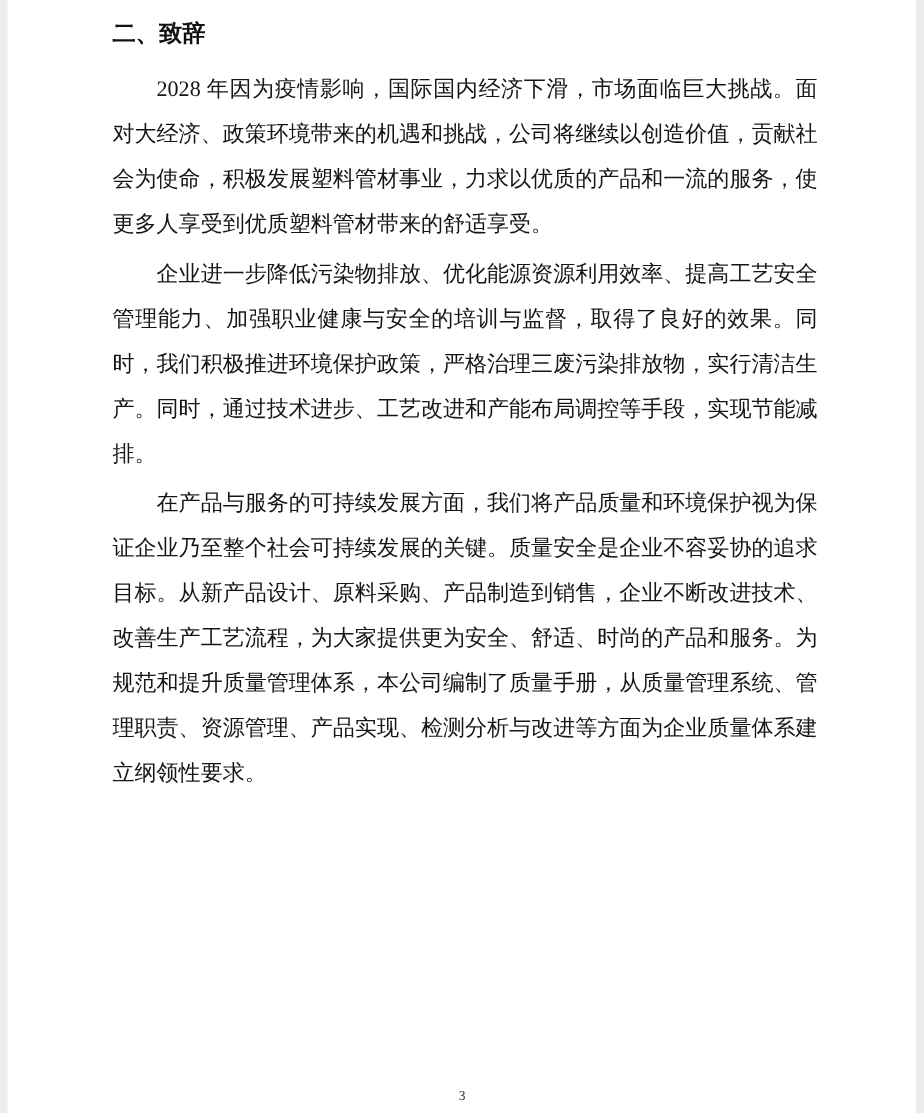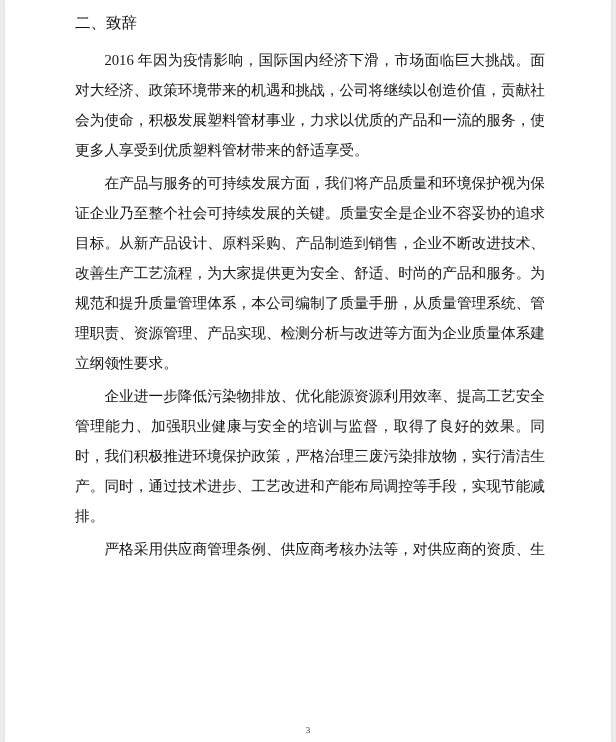--- a/index.html
+++ b/index.html
@@ -20,21 +20,21 @@
     position: relative;
     width: 606px;
     height: 742px;
     background: #ffffff;
     box-sizing: border-box;
     padding: 12px 66px 0 70px;
     box-shadow: 0 0 2px rgba(0,0,0,0.08);
   }
   .heading {
     font-family: "Liberation Sans", "DejaVu Sans", sans-serif;
-    font-weight: normal;
+    font-weight: bold;
     font-size: 15.5px;
     color: #111111;
     margin: 0 0 11px 0;
     line-height: 22px;
   }
   .para {
     font-family: "Liberation Serif", "DejaVu Serif", serif;
     font-size: 14.7px;
     color: #151515;
     line-height: 30px;
@@ -54,25 +54,24 @@
     color: #333333;
   }
 </style>
 </head>
 <body>
 
 <div class="viewport">
   <div class="page">
     <h2 class="heading">二、致辞</h2>
 
-    <p class="para">2016 年因为疫情影响，国际国内经济下滑，市场面临巨大挑战。面对大经济、政策环境带来的机遇和挑战，公司将继续以创造价值，贡献社会为使命，积极发展塑料管材事业，力求以优质的产品和一流的服务，使更多人享受到优质塑料管材带来的舒适享受。</p>
+    <p class="para">2028 年因为疫情影响，国际国内经济下滑，市场面临巨大挑战。面对大经济、政策环境带来的机遇和挑战，公司将继续以创造价值，贡献社会为使命，积极发展塑料管材事业，力求以优质的产品和一流的服务，使更多人享受到优质塑料管材带来的舒适享受。</p>
 
 
 
+    <p class="para">企业进一步降低污染物排放、优化能源资源利用效率、提高工艺安全管理能力、加强职业健康与安全的培训与监督，取得了良好的效果。同时，我们积极推进环境保护政策，严格治理三废污染排放物，实行清洁生产。同时，通过技术进步、工艺改进和产能布局调控等手段，实现节能减排。</p>
+
     <p class="para">在产品与服务的可持续发展方面，我们将产品质量和环境保护视为保证企业乃至整个社会可持续发展的关键。质量安全是企业不容妥协的追求目标。从新产品设计、原料采购、产品制造到销售，企业不断改进技术、改善生产工艺流程，为大家提供更为安全、舒适、时尚的产品和服务。为规范和提升质量管理体系，本公司编制了质量手册，从质量管理系统、管理职责、资源管理、产品实现、检测分析与改进等方面为企业质量体系建立纲领性要求。</p>
 
-    <p class="para">企业进一步降低污染物排放、优化能源资源利用效率、提高工艺安全管理能力、加强职业健康与安全的培训与监督，取得了良好的效果。同时，我们积极推进环境保护政策，严格治理三废污染排放物，实行清洁生产。同时，通过技术进步、工艺改进和产能布局调控等手段，实现节能减排。</p>
-
-    <p class="para">严格采用供应商管理条例、供应商考核办法等，对供应商的资质、生</p>
 
     <div class="page-number">3</div>
   </div>
 </div>
 
 </body></html>

